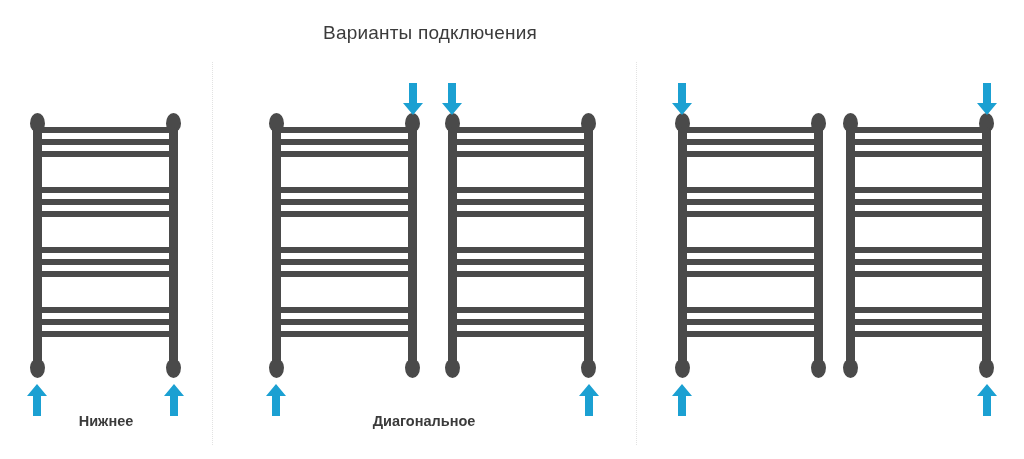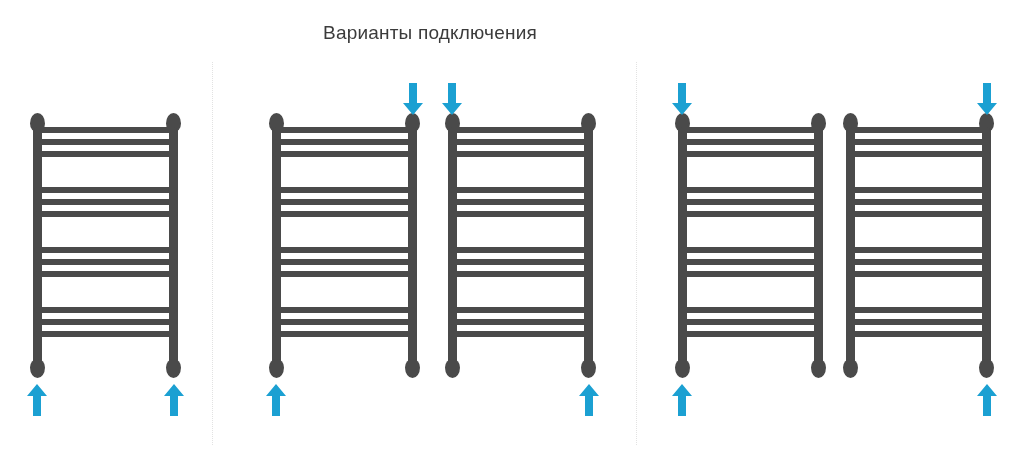--- a/index.html
+++ b/index.html
@@ -128,20 +128,21 @@
             <svg width="22" height="34" viewBox="0 0 22 34">
               <path d="M11 1 L21 13 L15 13 L15 33 L7 33 L7 13 L1 13 Z" fill="#1BA0D2"></path>
             </svg>
           </div>
           <div class="arrow" style="top: 270px; right: -7px;">
             <svg width="22" height="34" viewBox="0 0 22 34">
               <path d="M11 1 L21 13 L15 13 L15 33 L7 33 L7 13 L1 13 Z" fill="#1BA0D2"></path>
             </svg>
           </div>
         </div>
+        <div class="section-label" style="color: rgb(59, 59, 59);">Нижнее</div>
       </div>
       <div class="section" style="left: 212px; width: 424px;">
         <div class="radiator" style="left: 60px;">
           <div class="post left" style="background: rgb(74, 74, 74);"></div>
           <div class="post right" style="background: rgb(74, 74, 74);"></div>
           <div class="cap tl" style="background: rgb(74, 74, 74);"></div>
           <div class="cap tr" style="background: rgb(74, 74, 74);"></div>
           <div class="cap bl" style="background: rgb(74, 74, 74);"></div>
           <div class="cap br" style="background: rgb(74, 74, 74);"></div>
           <div class="rung" style="top: 14px; background: rgb(74, 74, 74);"></div>
@@ -190,20 +191,21 @@
             <svg width="22" height="34" viewBox="0 0 22 34">
               <path d="M11 33 L21 21 L15 21 L15 1 L7 1 L7 21 L1 21 Z" fill="#1BA0D2"></path>
             </svg>
           </div>
           <div class="arrow" style="top: 270px; right: -7px;">
             <svg width="22" height="34" viewBox="0 0 22 34">
               <path d="M11 1 L21 13 L15 13 L15 33 L7 33 L7 13 L1 13 Z" fill="#1BA0D2"></path>
             </svg>
           </div>
         </div>
+        <div class="section-label" style="color: rgb(59, 59, 59);">Диагональное</div>
       </div>
       <div class="section" style="left: 636px; width: 388px;">
         <div class="radiator" style="left: 42px;">
           <div class="post left" style="background: rgb(74, 74, 74);"></div>
           <div class="post right" style="background: rgb(74, 74, 74);"></div>
           <div class="cap tl" style="background: rgb(74, 74, 74);"></div>
           <div class="cap tr" style="background: rgb(74, 74, 74);"></div>
           <div class="cap bl" style="background: rgb(74, 74, 74);"></div>
           <div class="cap br" style="background: rgb(74, 74, 74);"></div>
           <div class="rung" style="top: 14px; background: rgb(74, 74, 74);"></div>

